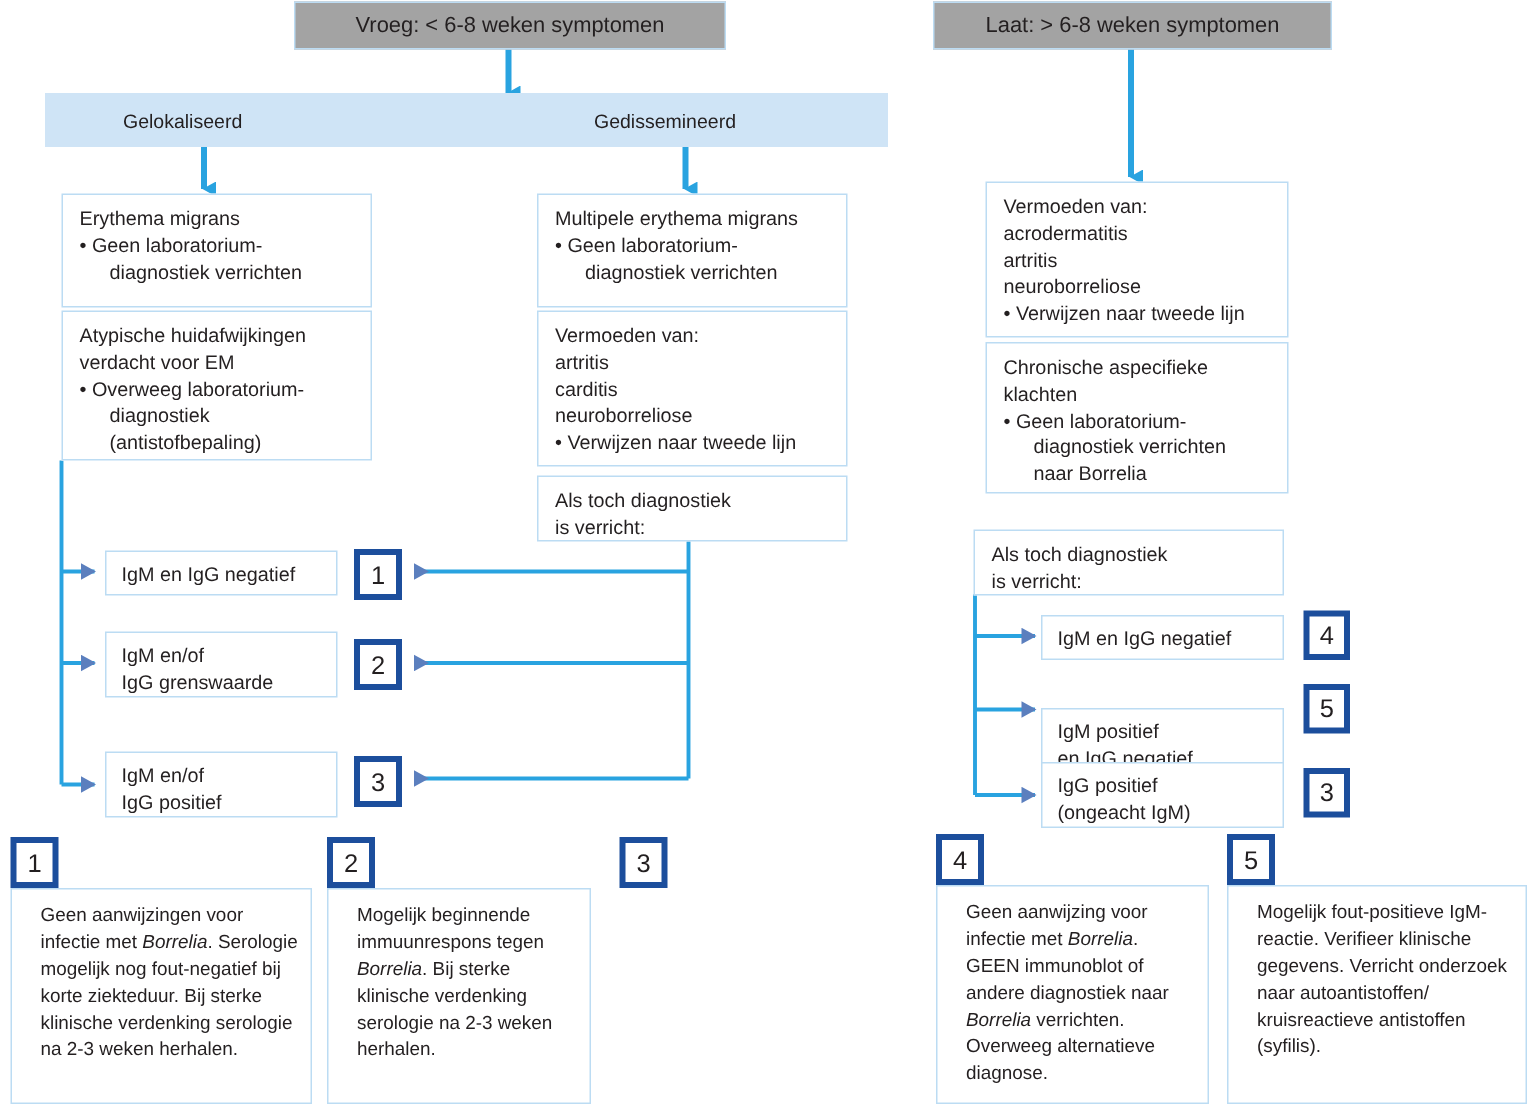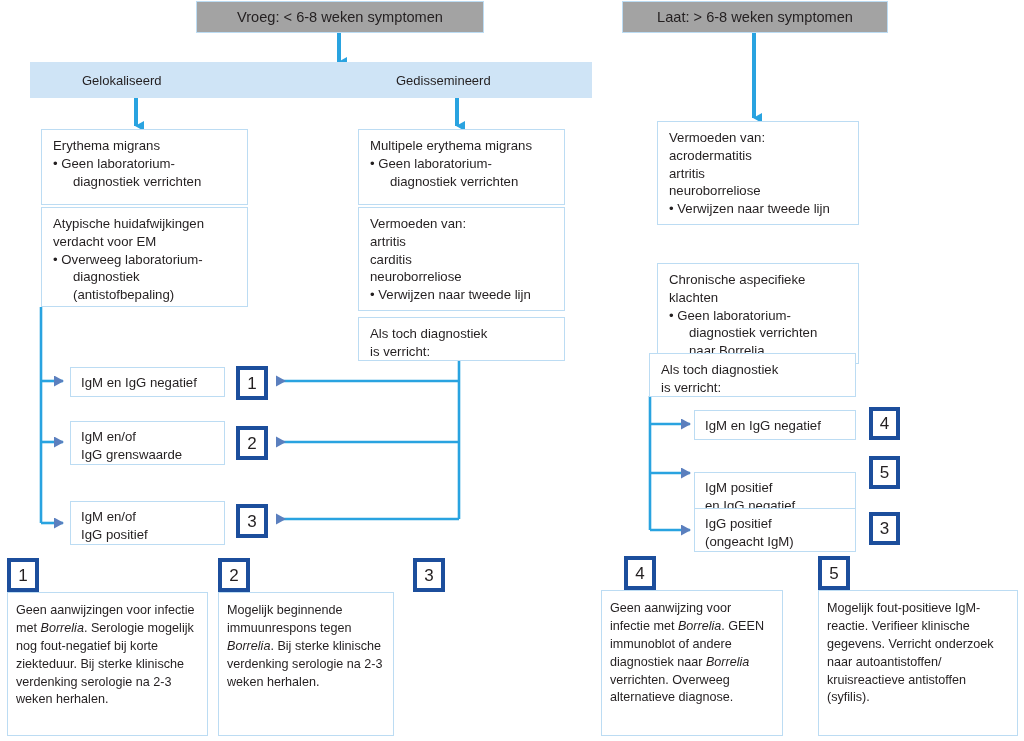--- a/index.html
+++ b/index.html
@@ -86,21 +86,21 @@
     width: 31px;
     height: 33px;
   }
   .foot {
     position: absolute;
     box-sizing: border-box;
     background: #ffffff;
     border: 1.5px solid #bcdcf3;
     font-size: 12.6px;
     line-height: 1.42;
-    padding: 9px 8px 8px 8px;
+    padding: 9px 8px 8px 19px;
     color: #231f20;
   }
   .foot i { font-style: italic; }
   svg.wires {
     position: absolute;
     left: 0; top: 0;
     width: 1024px; height: 741px;
     pointer-events: none;
   }
 </style>
@@ -198,21 +198,21 @@
   </div>
 
   <div class="node" style="left:657px; top:121px; width:202px; height:104px;">
     <span class="line">Vermoeden van:</span>
     <span class="line">acrodermatitis</span>
     <span class="line">artritis</span>
     <span class="line">neuroborreliose</span>
     <span class="line">• Verwijzen naar tweede lijn</span>
   </div>
 
-  <div class="node" style="left:657px; top:228px; width:202px; height:101px;margin-top:35px;">
+  <div class="node" style="left:657px; top:228px; width:202px; height:101px;">
     <span class="line">Chronische aspecifieke</span>
     <span class="line">klachten</span>
     <span class="bullet">
       <span>• Geen laboratorium-</span>
       <span class="cont">diagnostiek verrichten</span>
       <span class="cont">naar Borrelia</span>
     </span>
   </div>
 
   <div class="node" style="left:649px; top:353px; width:207px; height:44px;">
@@ -256,18 +256,18 @@
 
   <div class="badge" style="left:7px; top:558px;">1</div>
   <div class="foot" style="left:7px; top:592px; width:201px; height:144px;">Geen aanwijzingen voor infectie met <i>Borrelia</i>. Serologie mogelijk nog fout-negatief bij korte ziekteduur. Bij sterke klinische verdenking serologie na 2-3 weken herhalen.</div>
 
   <div class="badge" style="left:218px; top:558px;">2</div>
   <div class="foot" style="left:218px; top:592px; width:176px; height:144px;">Mogelijk beginnende immuunrespons tegen <i>Borrelia</i>. Bij sterke klinische verdenking serologie na  2-3 weken herhalen.</div>
 
   <div class="badge" style="left:413px; top:558px;">3</div>
 
   <div class="badge" style="left:624px; top:556px;">4</div>
-  <div class="foot" style="left:601px; top:590px; width:182px; height:146px;">Geen aanwijzing voor infectie met <i>Borrelia</i>. GEEN immunoblot of andere diagnostiek naar <i>Borrelia</i> verrichten. Overweeg alternatieve diagnose.</div>
+  <div class="foot" style="left:624px; top:590px; width:182px; height:146px;">Geen aanwijzing voor infectie met <i>Borrelia</i>. GEEN immunoblot of andere diagnostiek naar <i>Borrelia</i> verrichten. Overweeg alternatieve diagnose.</div>
 
   <div class="badge" style="left:818px; top:556px;">5</div>
   <div class="foot" style="left:818px; top:590px; width:200px; height:146px;">Mogelijk fout-positieve IgM-reactie. Verifieer klinische gegevens. Verricht onderzoek naar autoantistoffen/ kruisreactieve antistoffen (syfilis).</div>
 
 </div>
 
 </body></html>

